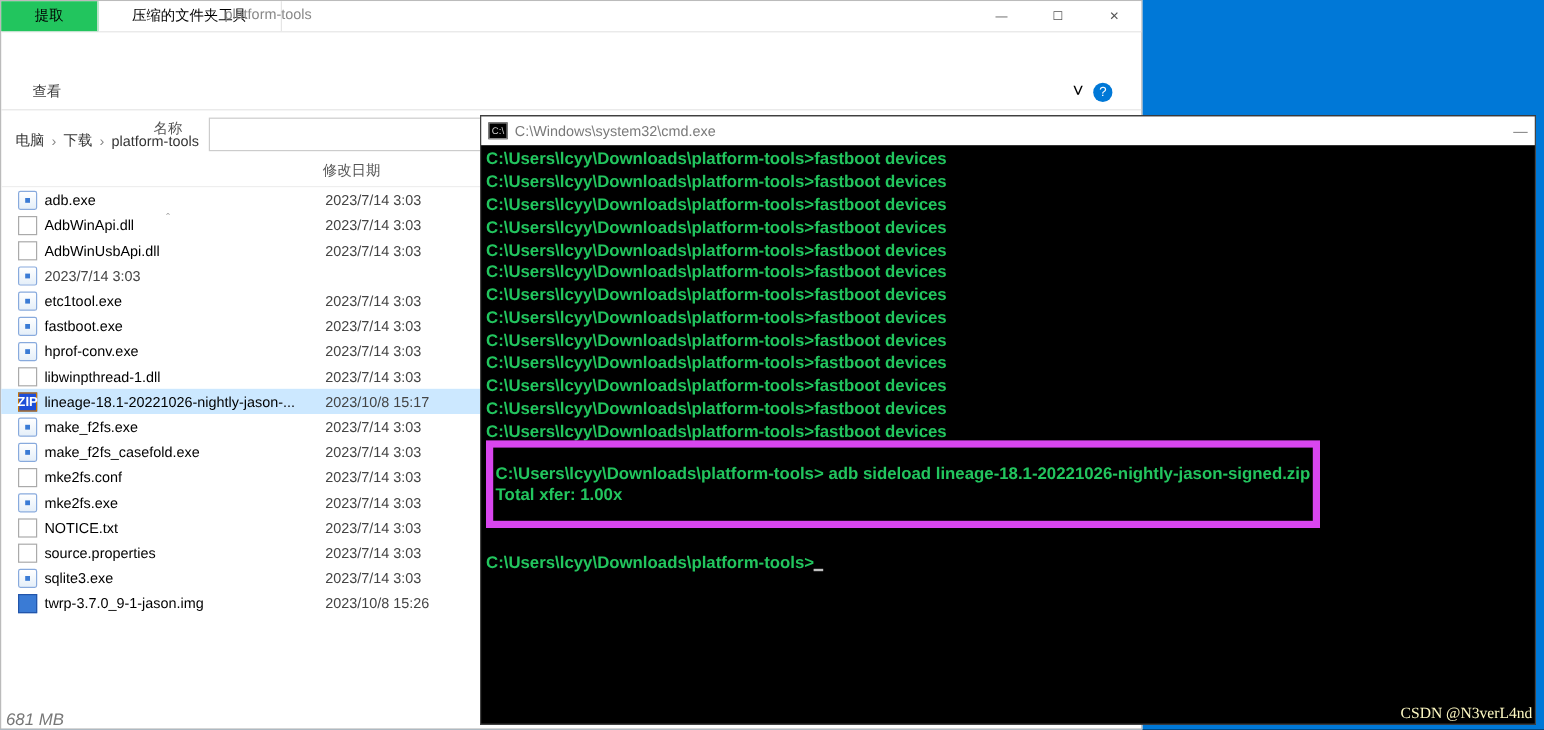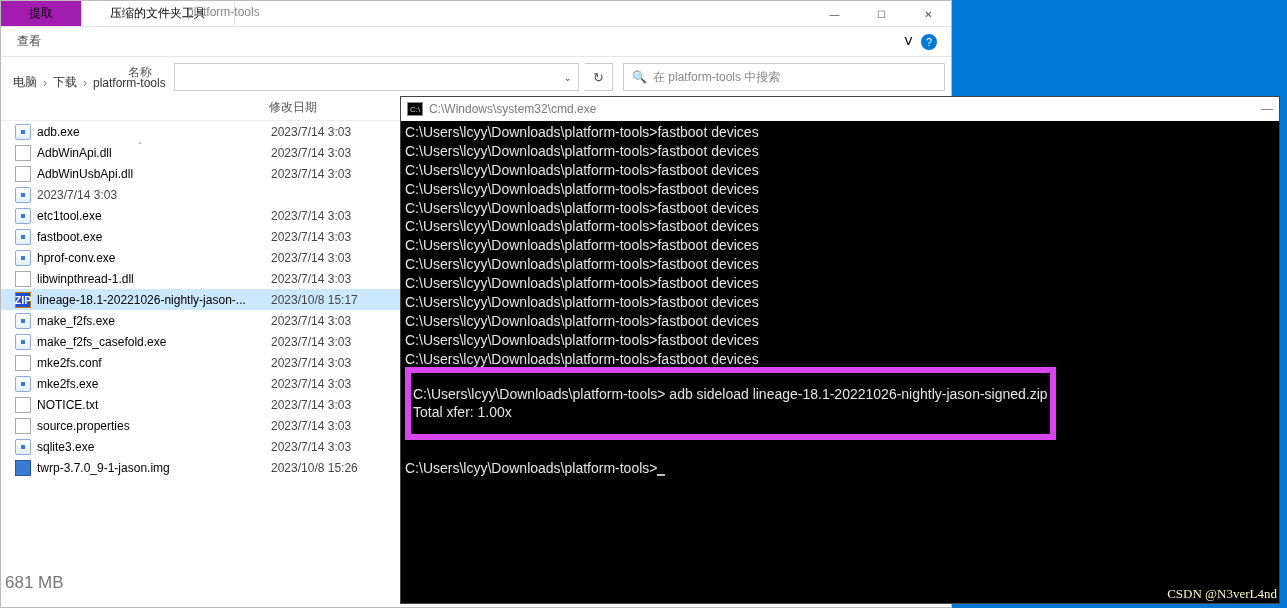--- a/index.html
+++ b/index.html
@@ -2,26 +2,26 @@
 <html><head>
 <meta charset="utf-8">
 <style>
 * { margin:0; padding:0; box-sizing:border-box; font-family:"Microsoft YaHei","Segoe UI",sans-serif; }
 body { width:1287px; height:608px; background:#0078d7; overflow:hidden; position:relative; }
 
 
 .explorer { position:absolute; left:0; top:0; width:952px; height:608px; background:#fff; border:1px solid #bbb; }
 .tabstrip { height:26px; background:#fff; display:flex; border-bottom:1px solid #e5e5e5; }
 .tab { padding:4px 28px; font-size:12px; border-right:1px solid #e5e5e5; }
-.tab.pink { background:#a21caf; }
+.tab.pink { background:#22c55e; }
 .titlebar { position:absolute; right:0; top:0; height:26px; display:flex; align-items:center; gap:2px; }
 .winbtn { width:45px; height:26px; display:flex; align-items:center; justify-content:center; font-size:10px; color:#555; }
 .title-app { position:absolute; left:186px; top:4px; font-size:12px; color:#888; }
 
-.ribbon { height:30px; display:flex; align-items:center; padding:0 6px; border-bottom:1px solid #e5e5e5; justify-content:space-between; }
+.ribbon { height:30px; display:flex; align-items:center; padding:0 16px; border-bottom:1px solid #e5e5e5; justify-content:space-between;margin-top:35px; }
 .ribbon-left { display:flex; }
 .ribbon-item { padding:4px 10px; font-size:12px; color:#444; }
 .ribbon-right { display:flex; align-items:center; gap:8px; padding-right:8px; }
 .help-icon { width:16px; height:16px; border-radius:50%; background:#0078d7; color:#fff; font-size:11px; display:flex; align-items:center; justify-content:center; }
 
 .addr { height:38px; display:flex; align-items:flex-end; padding:4px 6px; gap:6px; }
 .breadcrumb { flex:0 0 auto; display:flex; align-items:center; font-size:12px; color:#333; padding-left:4px; }
 .breadcrumb span { padding:0 2px; }
 .breadcrumb .sep { color:#888; padding:0 4px; }
 .addr-box { flex:1; height:28px; border:1px solid #ccc; display:flex; align-items:center; justify-content:flex-end; padding-right:6px; }
@@ -41,29 +41,29 @@
 .row .fname { width:234px; white-space:nowrap; overflow:hidden; text-overflow:ellipsis; }
 .row .fdate { color:#444; }
 .icon-exe { background:linear-gradient(#fff,#e5eff9); border:1px solid #88aadd; border-radius:2px; }
 .icon-exe::before { content:""; width:4px; height:4px; background:#3a7bd5; display:block; margin:1px; }
 .icon-dll { background:#fff; border:1px solid #aaa; }
 .icon-zip { background:#1d4ed8; border:1px solid #cc7700; color:#fff; font-size:7px; font-weight:bold; }
 .icon-txt { background:#fff; border:1px solid #aaa; }
 .icon-conf { background:#fff; border:1px solid #aaa; }
 .icon-img { background:#3a7bd5; border:1px solid #2255aa; }
 
-.status { position:absolute; left:4px; bottom:14px; font-size:17px; color:#777; }
+.status { position:absolute; left:4px; bottom:0; font-size:14px; color:#777;font-style:italic; }
 
 
 .cmd { position:absolute; left:400px; top:96px; width:880px; height:508px; background:#000; border:1px solid #444; font-family:"NSimSun","Consolas",monospace; font-size:14px; color:#ccc; }
 .cmd-title { height:24px; background:#fff; display:flex; align-items:center; padding:0 6px; gap:6px; color:#7a7a7a; font-family:"Segoe UI"; font-size:12px; }
 .cmd-title .ico { width:16px; height:14px; background:#000; border:1px solid #888; display:flex; align-items:center; justify-content:center; color:#ccc; font-size:8px; }
 .cmd-title .spacer { flex:1; }
 .cmd-body { padding:2px 4px; line-height:1.35; white-space:pre; overflow:hidden; }
-.cmd-line { color:#e5e5e5; }
+.cmd-line { color:#22c55e;font-weight:bold; }
 .redbox { border:6px solid #d946ef; display:inline-block; padding:12px 2px; margin-top:-2px; }
 .cursor { display:inline-block; width:8px; height:2px; background:#c0c0c0; vertical-align:bottom; margin-bottom:2px; }
 
 .watermark { position:absolute; right:10px; bottom:6px; font-size:13px; color:#fef9c3; font-family:"Segoe UI"; }
 </style>
 </head>
 <body>
 
 <div class="explorer">
   <div class="tabstrip">

